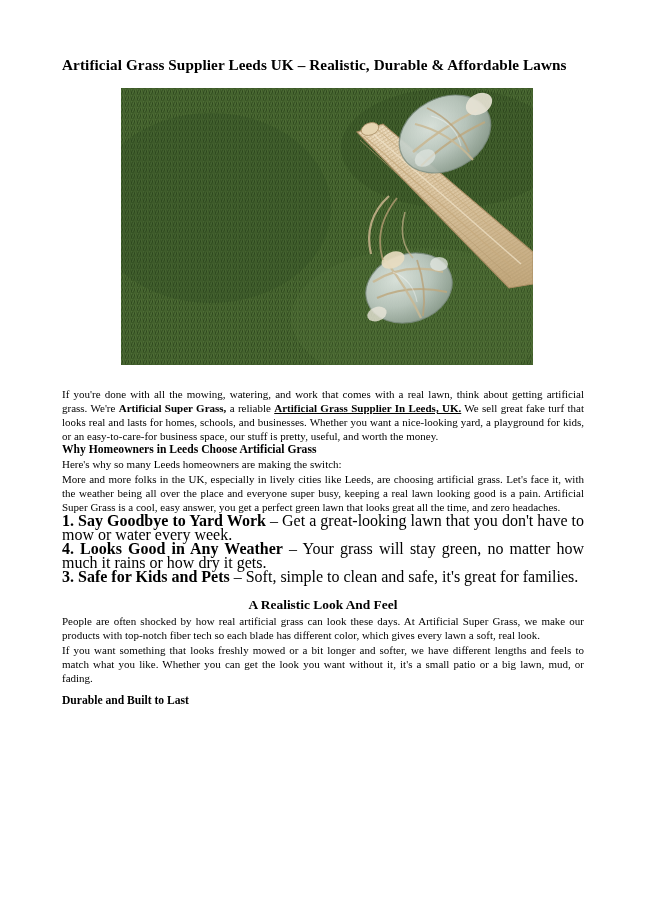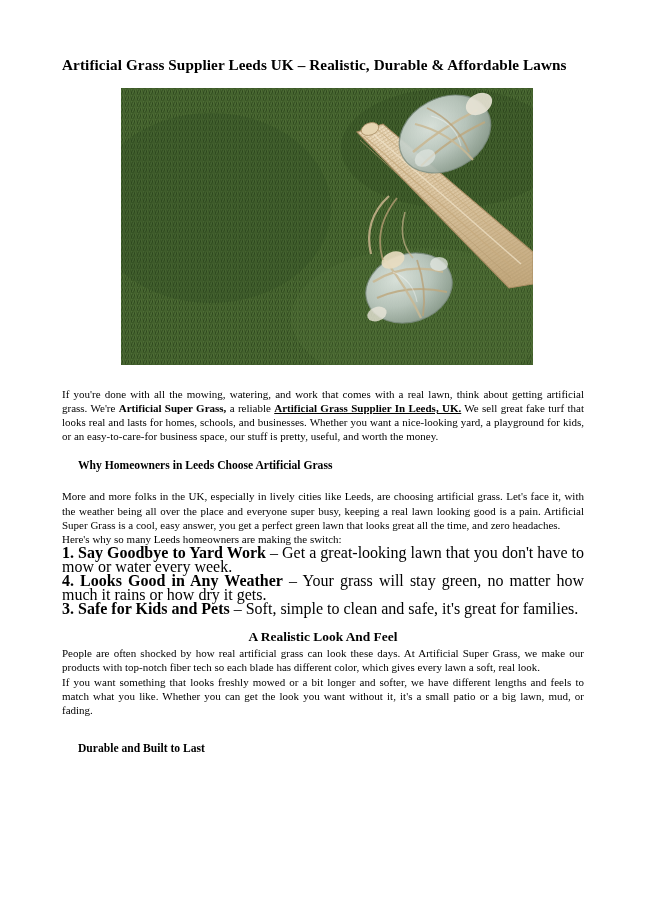--- a/index.html
+++ b/index.html
@@ -52,21 +52,21 @@
     text-align: justify;
     text-justify: inter-word;
   }
   p.nojustify {
     text-align: left;
   }
   .inline-head {
     font-size: 11.6px;
     line-height: 14.1px;
     font-weight: bold;
-    margin: 16px;
+    margin: 0;
     text-align: left;
   }
   h2.section-head {
     font-size: 13.4px;
     line-height: 17px;
     font-weight: bold;
     margin: 12px 0 1px 0;
     text-align: center;
   }
   .spacer-sm { height: 9px; }
@@ -164,23 +164,23 @@
       <path d="M284 124 Q276 152 292 170" stroke="#c3b089" stroke-width="1.6" fill="none" opacity="0.7"></path>
     </svg>
   </div>
 
   <div class="body-block">
 
     <p class="body"><span>If you're done with all the mowing, watering, and work that comes with a real lawn, think about getting artificial grass. We're </span><b class="strong">Artificial Super Grass,</b><span> a reliable </span><span class="link-strong">Artificial Grass Supplier In Leeds, UK.</span><span> We sell great fake turf that looks real and lasts for homes, schools, and businesses. Whether you want a nice-looking yard, a playground for kids, or an easy-to-care-for business space, our stuff is pretty, useful, and worth the money.</span></p>
 
     <p class="inline-head">Why Homeowners in Leeds Choose Artificial Grass</p>
 
+    <p class="body nojustify">Here's why so many Leeds homeowners are making the switch:</p>
+
     <p class="body">More and more folks in the UK, especially in lively cities like Leeds, are choosing artificial grass. Let's face it, with the weather being all over the place and everyone super busy, keeping a real lawn looking good is a pain. Artificial Super Grass is a cool, easy answer, you get a perfect green lawn that looks great all the time, and zero headaches.</p>
-
-    <p class="body nojustify">Here's why so many Leeds homeowners are making the switch:</p>
 
     <p class="list-item"><b>1. Say Goodbye to Yard Work</b><span> – </span><span>Get a great-looking lawn that you don't have to mow or water every week.</span></p>
 
     <p class="list-item"><b>4. Looks Good in Any Weather</b><span> – </span><span>Your grass will stay green, no matter how much it rains or how dry it gets.</span></p>
 
     <p class="list-item nojustify"><b>3. Safe for Kids and Pets</b><span> – </span><span>Soft, simple to clean and safe, it's great for families.</span></p>
 
     <h2 class="section-head">A Realistic Look And Feel</h2>
 
     <p class="body">People are often shocked by how real artificial grass can look these days. At Artificial Super Grass, we make our products with top-notch fiber tech so each blade has different color, which gives every lawn a soft, real look.</p>

